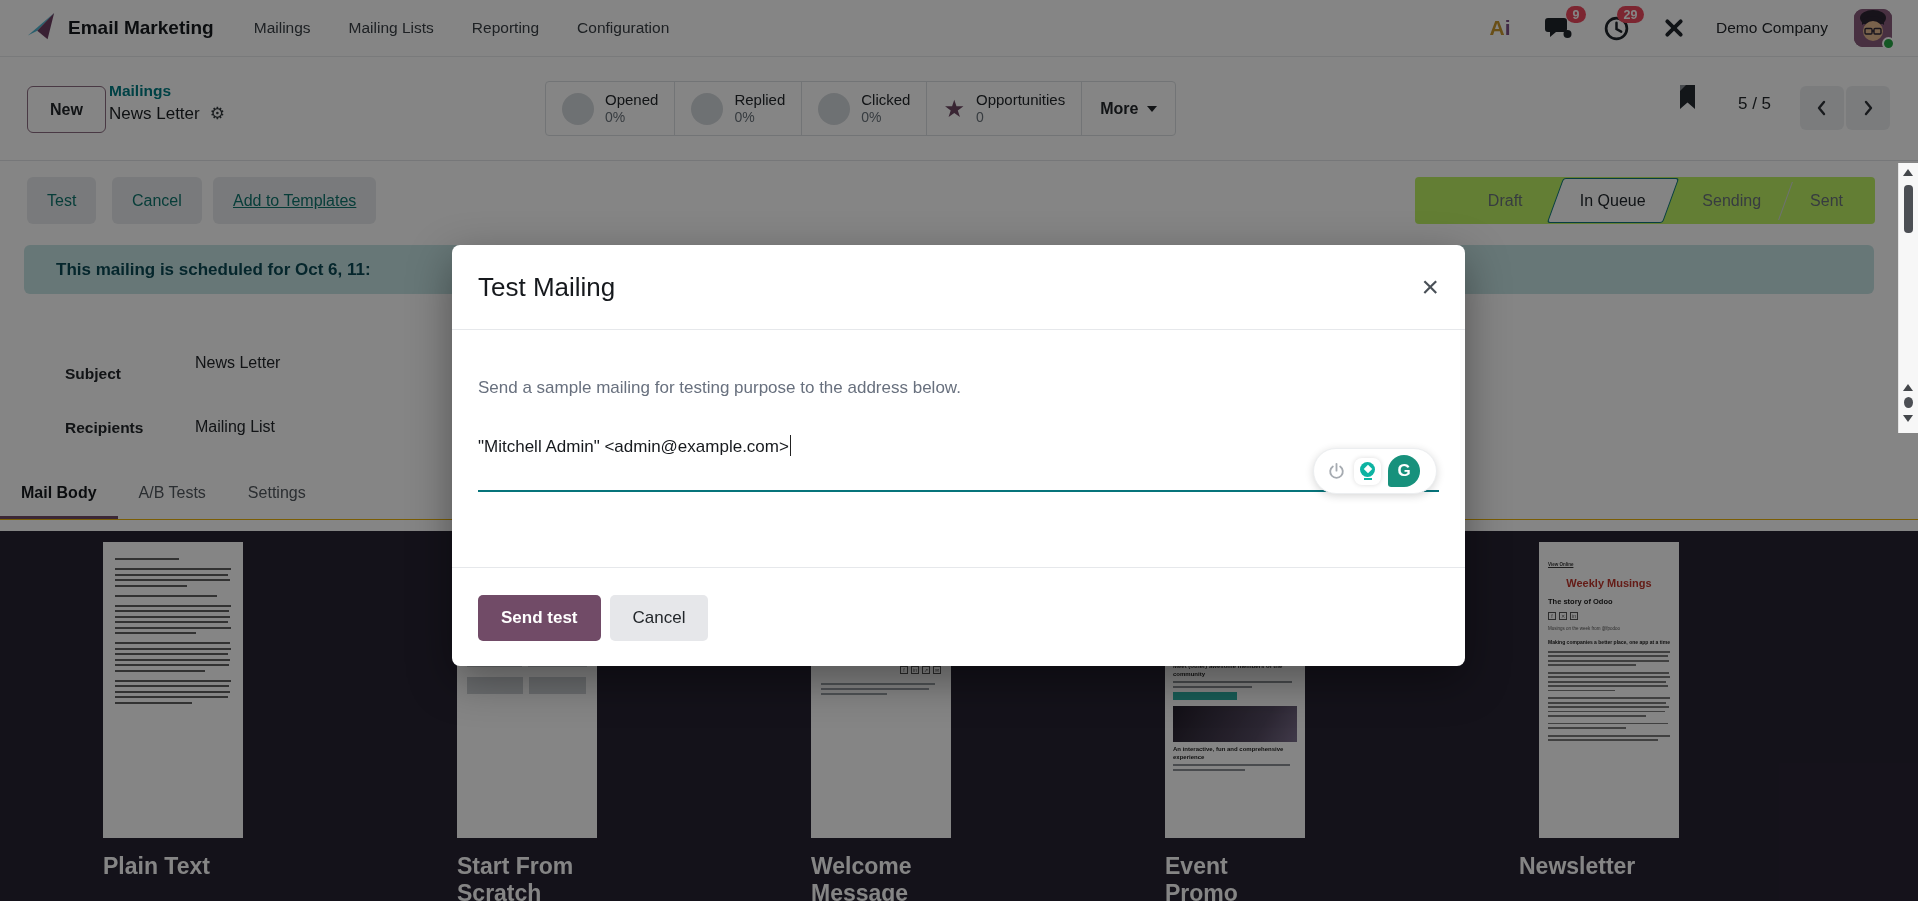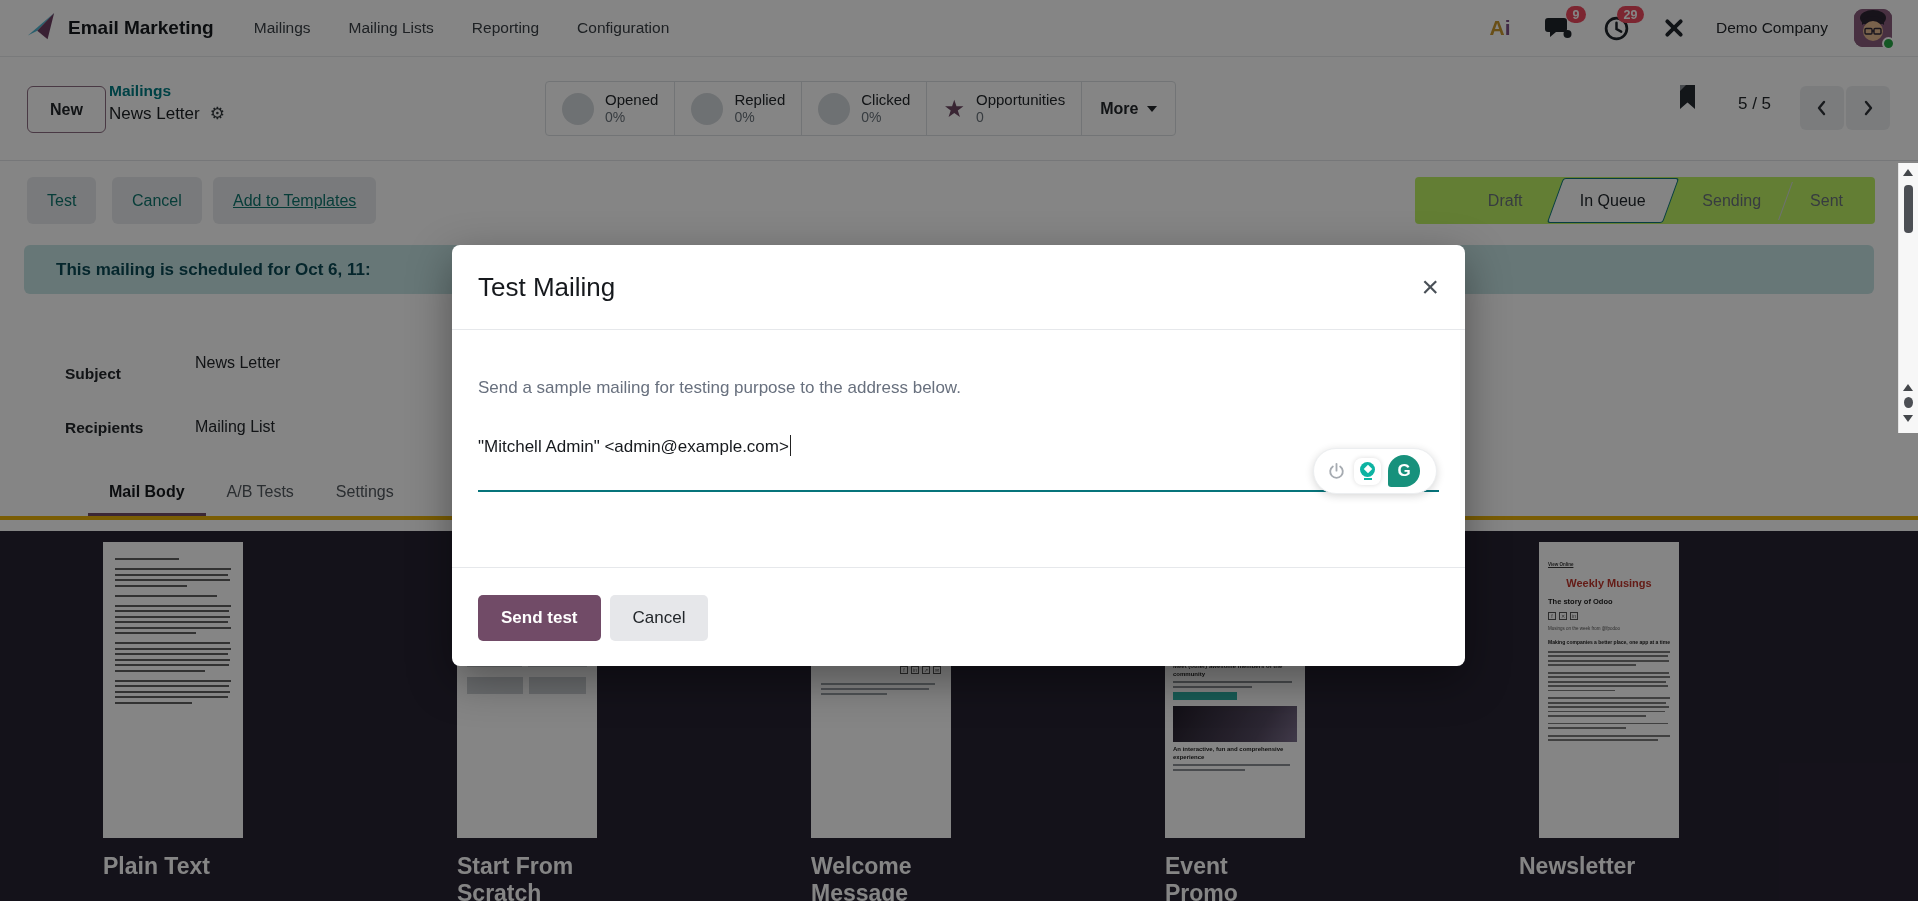--- a/index.html
+++ b/index.html
@@ -78,21 +78,21 @@
     position:absolute; top:245px; left:24px; width:1850px; height:49px;
     background:#c6e4e4; border-radius:6px; line-height:49px; padding-left:32px;
     font-size:17px; font-weight:700; color:#0b4a55; white-space:nowrap; overflow:hidden;
   }
   
   .form-area { position:absolute; top:294px; left:0; right:0; height:237px; background:#fff; }
   .fa-label { position:absolute; left:65px; font-size:15.5px; font-weight:600; color:#23272b; }
   .fa-value { position:absolute; left:195px; font-size:16px; color:#23272b; }
   .lbl-subject { top:71px; } .val-subject { top:60px; }
   .lbl-recipients { top:125px; } .val-recipients { top:124px; }
-  .tabs-row { position:absolute; left:0; right:0; top:176px; height:50px; border-bottom:4px solid #eab308; display:flex; padding-left:88px; }
+  .tabs-row { position:absolute; left:0; right:0; top:176px; height:50px; border-bottom:1px solid #eab308; display:flex; }
   .tab { padding:0 21px; font-size:16px; color:#52585e; display:flex; align-items:center; cursor:pointer; border-bottom:3px solid transparent; }
   .tab.active { color:#16191d; font-weight:600; border-bottom-color:#714B67; }
   
   .gallery { position:absolute; top:531px; left:0; right:0; height:370px; background:#282333; display:flex; padding:11px 0 0 103px; gap:214px; }
   .template { width:140px; }
   .tcard { width:140px; height:296px; background:#fff; overflow:hidden; cursor:pointer; }
   .tlabel { margin-top:15px; font-size:23px; font-weight:600; color:#fff; }
   .ln { height:2px; background:#606060; margin-bottom:3.5px; }
   .nl { height:1.8px; background:#7c7c7c; margin-bottom:2.6px; }
   .wl { height:2px; background:#9aa0a6; margin-bottom:3px; }

